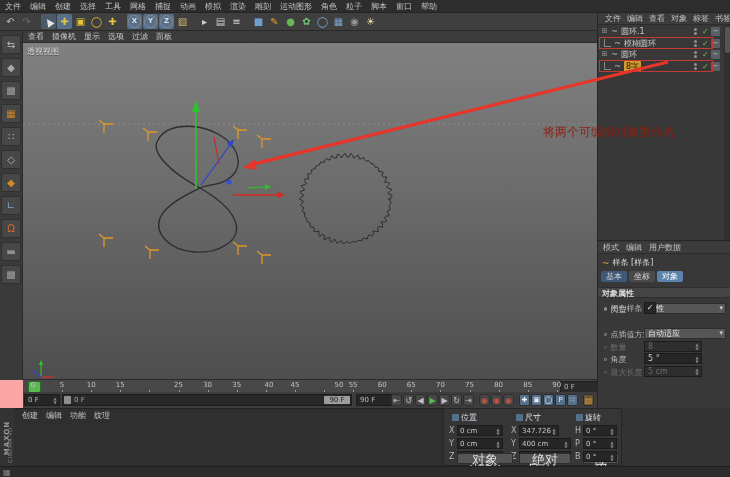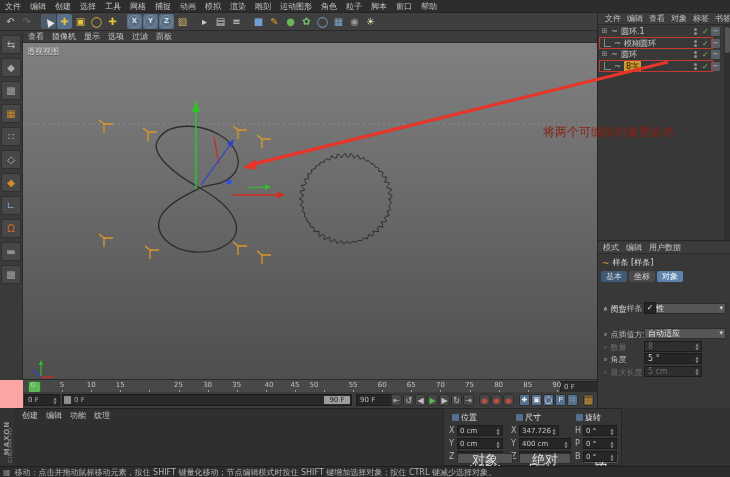--- a/index.html
+++ b/index.html
@@ -339,21 +339,21 @@
       <span class="tick-label" style="left: 155.5px;">25</span>
       <span class="tick-mark" style="left: 155.5px;"></span>
       <span class="tick-label" style="left: 184.6px;">30</span>
       <span class="tick-mark" style="left: 184.6px;"></span>
       <span class="tick-label" style="left: 213.7px;">35</span>
       <span class="tick-mark" style="left: 213.7px;"></span>
       <span class="tick-label" style="left: 246px;">40</span>
       <span class="tick-mark" style="left: 242.8px;"></span>
       <span class="tick-label" style="left: 271.9px;">45</span>
       <span class="tick-mark" style="left: 271.9px;"></span>
-      <span class="tick-label" style="left: 291px;">50</span>
+      <span class="tick-label" style="left: 316px;">50</span>
       <span class="tick-mark" style="left: 301px;"></span>
       <span class="tick-label" style="left: 330.1px;">55</span>
       <span class="tick-mark" style="left: 330.1px;"></span>
       <span class="tick-label" style="left: 359.2px;">60</span>
       <span class="tick-mark" style="left: 359.2px;"></span>
       <span class="tick-label" style="left: 388.3px;">65</span>
       <span class="tick-mark" style="left: 388.3px;"></span>
       <span class="tick-label" style="left: 417.4px;">70</span>
       <span class="tick-mark" style="left: 417.4px;"></span>
       <span class="tick-label" style="left: 446.5px;">75</span>
@@ -466,20 +466,21 @@
         </div>
       <div class="am-obj abs">
         <span class="oicn">~</span>
         <span>样条 [样条]</span>
       </div>
       <div class="am-tabs abs" id="amtabs">
           <span class="am-tab t-blue">基本</span>
           <span class="am-tab t-gray">坐标</span>
           <span class="am-tab t-active">对象</span>
         </div>
+      <div class="am-section abs">对象属性</div>
       <div id="amfields">
           <div class="am-row" style="top: 62px;">
             <span class="am-label">∘ 类型</span>
             <span class="am-select">线性<span class="dd">▾</span></span>
           </div>
           <div class="am-row" style="top: 61px;">
             <span class="am-label">∘ 闭合样条</span>
             <span class="am-check">✓</span>
           </div>
           <div class="am-row" style="top: 87px;">
@@ -546,21 +547,20 @@
       <span class="co-field" style="left: 75px; top: 42px; width: 52px;">386.588 cm<span class="stepper">▲<br>▼</span></span>
       <span class="co-lab" style="left: 131px; top: 43px;">B</span>
       <span class="co-field" style="left: 139px; top: 42px; width: 34px;">0 °<span class="stepper">▲<br>▼</span></span>
       <button class="co-btn" style="left: 13px; width: 56px;">对象(相对) ▾</button>
       <button class="co-btn" style="left: 75px; width: 52px;">绝对尺寸 ▾</button>
     </div>
   <div class="empty-br abs"></div>
 
   <div class="statusbar abs">
     <span class="sic">▦</span>
-    <span class="stext">移动：点击并拖动鼠标移动元素，按住 SHIFT 键量化移动；节点编辑模式时按住 SHIFT 键增加选择对象；按住 CTRL 键减少选择对象。</span>
   </div>
 
   <svg class="overlay abs" width="730" height="477" viewBox="0 0 730 477">
     <line x1="668" y1="62" x2="250" y2="165" stroke="#e8352a" stroke-width="3.2"></line>
     <polygon points="243,168 254.5,159.8 257,169.5" fill="#e8352a"></polygon>
   </svg>
   <div class="annotation abs">将两个可编辑对象重命名</div>
 
 </div>
 

